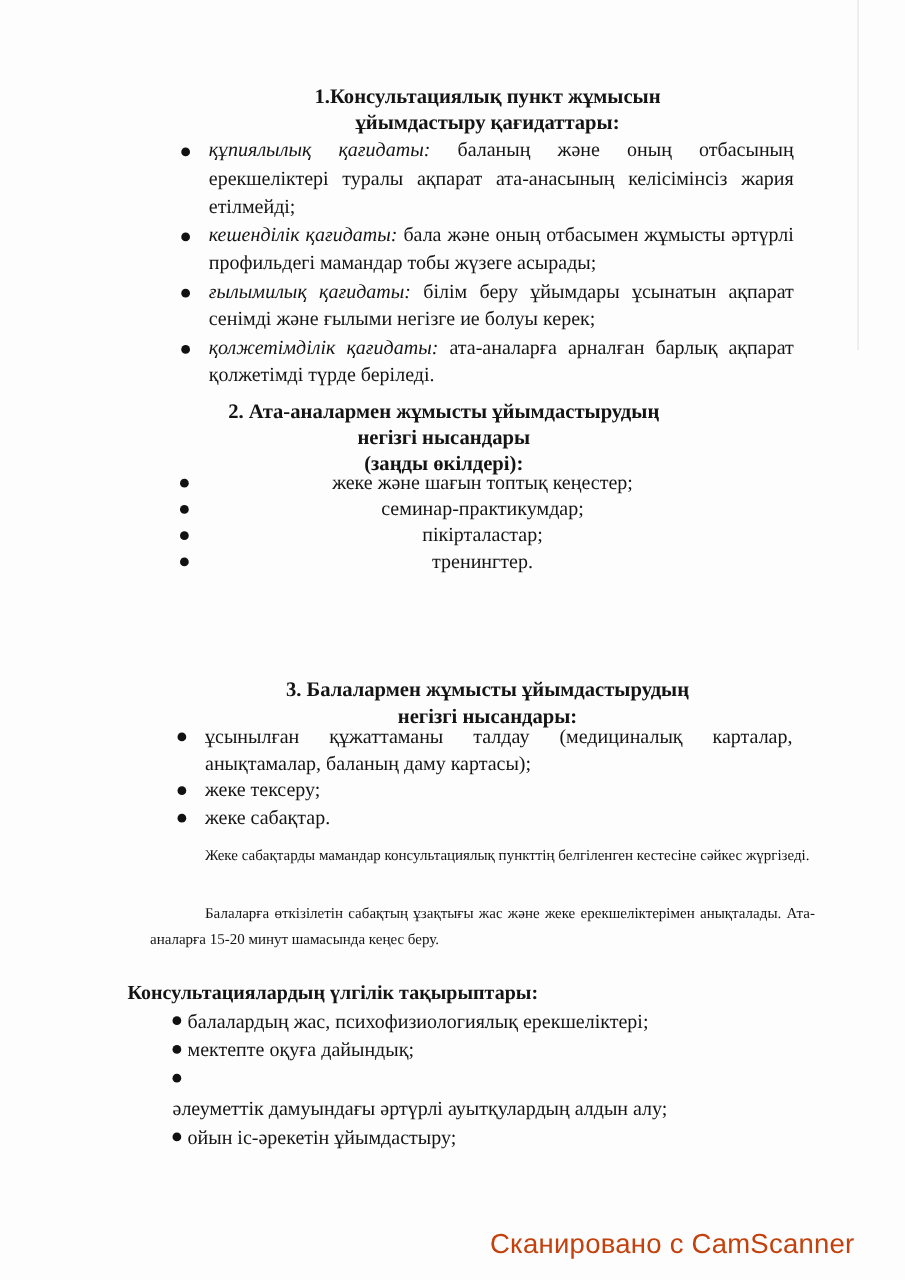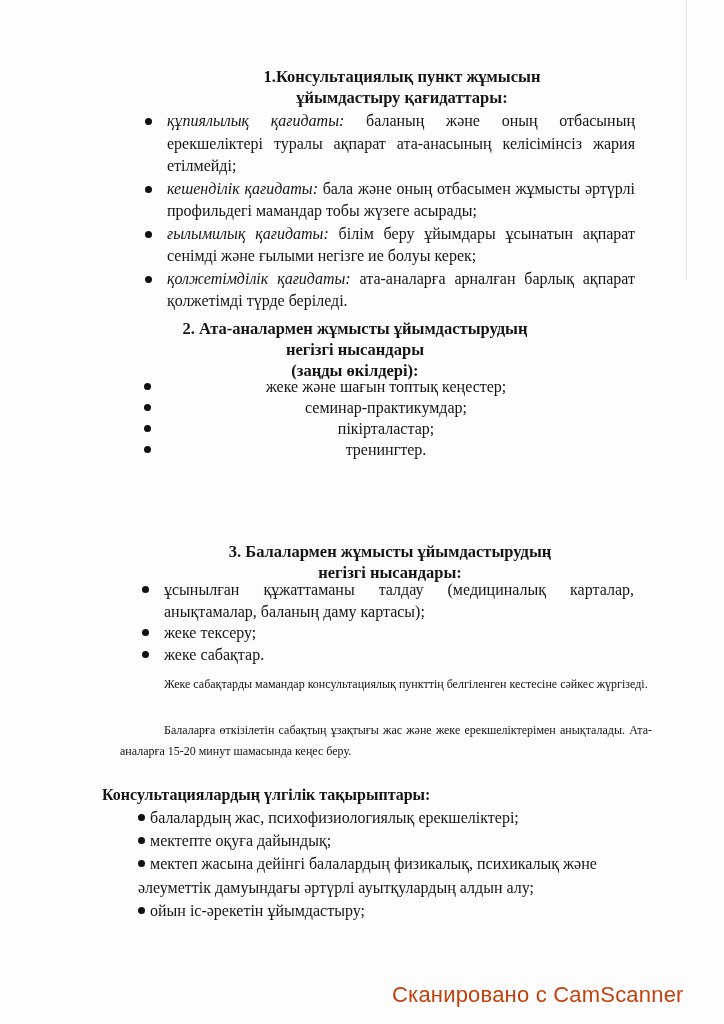--- a/index.html
+++ b/index.html
@@ -3,21 +3,21 @@
   <meta charset="utf-8">
   <style>
     html, body { margin: 0; padding: 0; }
     body {
       width: 724px; height: 1024px; background: #fdfdfd; position: relative; overflow: hidden;
       font-family: "Liberation Serif", "DejaVu Serif", serif; color: #141414;
     }
     .edge-line { position: absolute; left: 686px; top: 0; width: 1px; height: 280px; background: #e6e6ea; }
     .page { position: absolute; left: 0; top: 0; width: 724px; }
     .h { text-align: center; font-weight: bold; font-size: 16.5px; line-height: 21px; }
-    .h1 { position: absolute; top: 66px; left: 152px; width: 500px; }
+    .h1 { position: absolute; top: 66px; left: 140px; width: 500px; }
     .h2 { position: absolute; top: 318px; left: 130px; width: 450px; }
     .h3 { position: absolute; top: 541px; left: 140px; width: 500px; }
     .list { position: absolute; margin: 0; padding: 0; list-style: none; }
     .list li { position: relative; font-size: 16px; line-height: 22.5px; }
     .list li .dot { position: absolute; width: 7px; height: 7px; border-radius: 50%; background: #111; }
     .l1 { left: 167px; top: 110px; width: 468px; }
     .l1 li { text-align: justify; text-align-last: left; margin-bottom: 0; }
     .l1 li .dot { left: -22px; top: 8px; }
     .l1 li em { font-style: italic; }
     .l2 { left: 166px; top: 376px; width: 440px; }
@@ -78,19 +78,19 @@
     <li><span class="dot"></span><span>жеке сабақтар.</span></li>
   </ul>
 
   <p class="para p1">Жеке сабақтарды мамандар консультациялық пункттің белгіленген кестесіне сәйкес жүргізеді.</p>
   <p class="para p2">Балаларға өткізілетін сабақтың ұзақтығы жас және жеке ерекшеліктерімен анықталады. Ата-аналарға 15-20 минут шамасында кеңес беру.</p>
 
   <p class="topics-title">Консультациялардың үлгілік тақырыптары:</p>
   <ul class="topics">
     <li><span class="dot"></span><span>балалардың жас, психофизиологиялық ерекшеліктері;</span></li>
     <li><span class="dot"></span><span>мектепте оқуға дайындық;</span></li>
-    <li><span class="dot"></span><span>мектеп жасына дейінгі балалардың физикалық, психикалық және</span></li>
+    <li><span class="dot"></span></li>
     <li><span>әлеуметтік дамуындағы әртүрлі ауытқулардың алдын алу;</span></li>
     <li><span class="dot"></span><span>ойын іс-әрекетін ұйымдастыру;</span></li>
   </ul>
 
   <div class="watermark">Сканировано с CamScanner</div>
 </div>
 
 </body></html>

